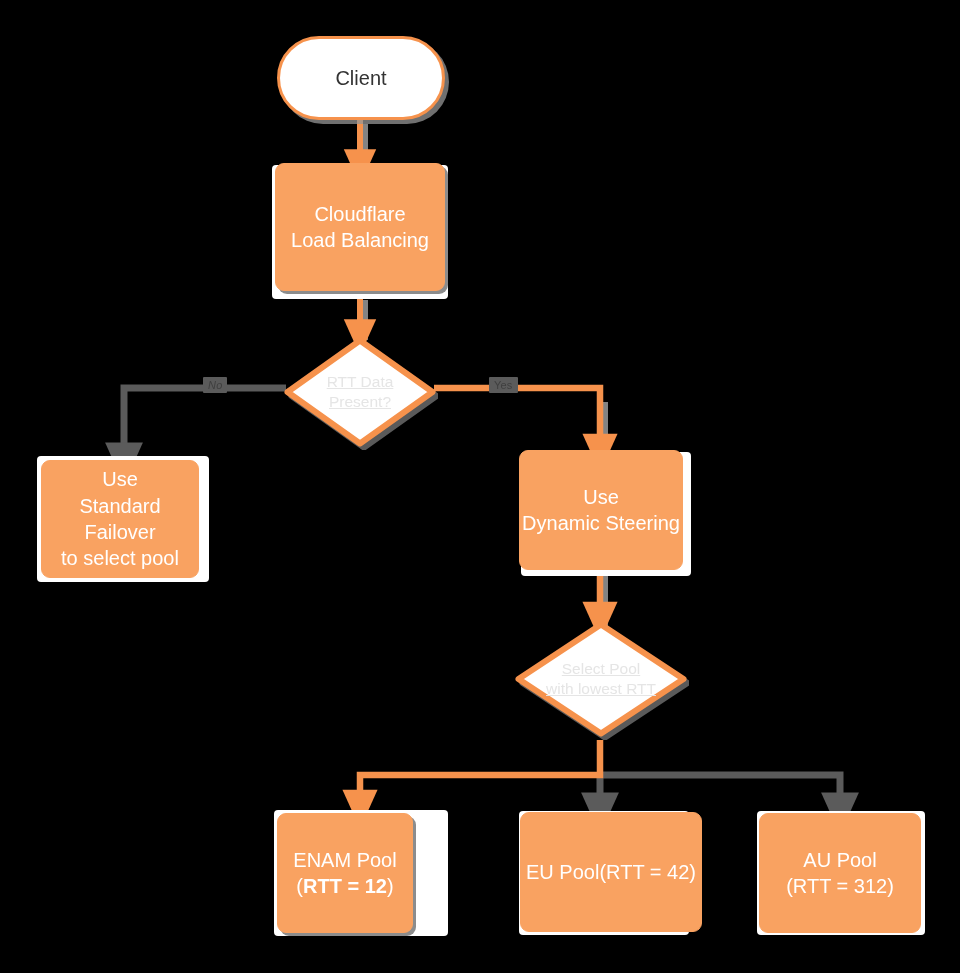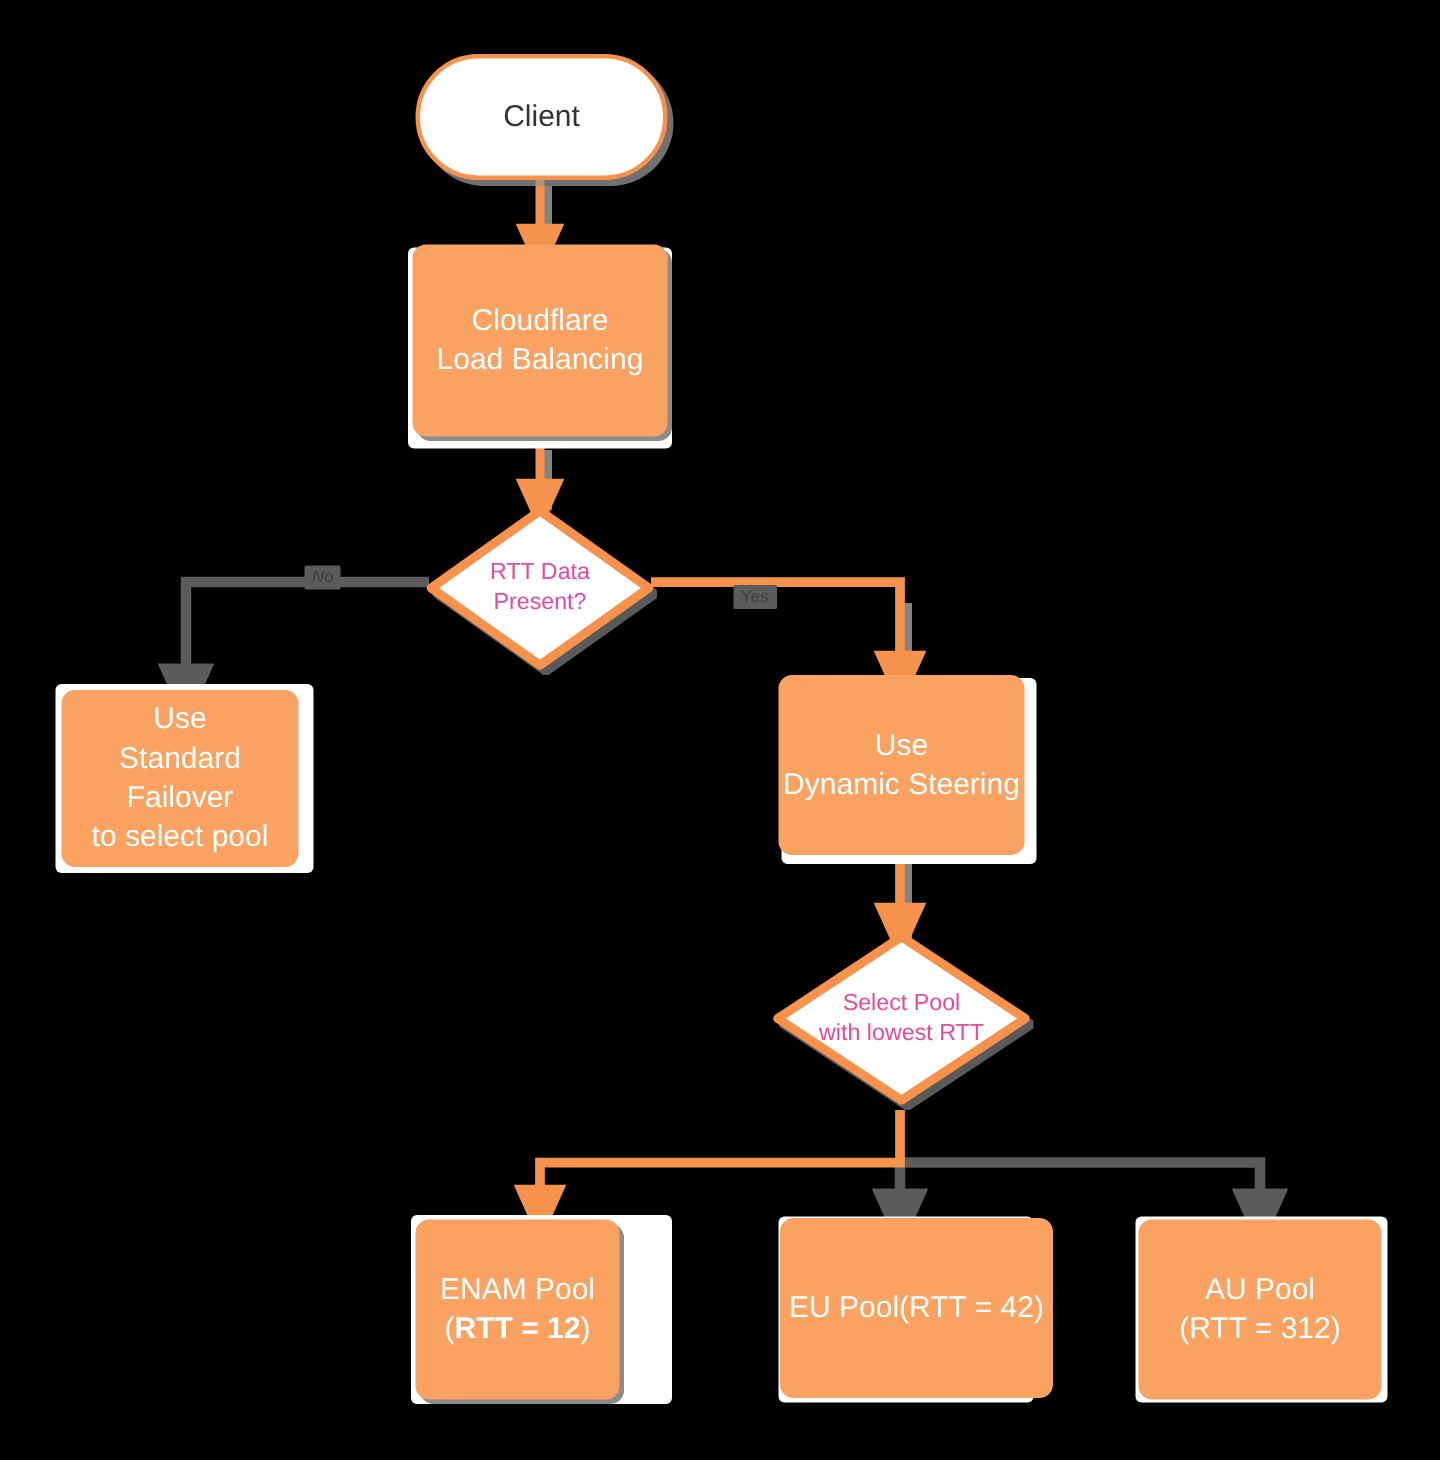--- a/index.html
+++ b/index.html
@@ -63,25 +63,26 @@
   .diamond-label {
     position: absolute;
     left: 0;
     top: 0;
     width: 100%;
     height: 100%;
     display: flex;
     align-items: center;
     justify-content: center;
     text-align: center;
-    color: #ec4899;
+    color: #e5e5e5;
     font-size: 15.5px;
     line-height: 1.32;
     z-index: 2;
     pointer-events: none;
+    text-decoration: underline;
   }
   .edge-label {
     position: absolute;
     background: #5b5b5b;
     color: #3f3f3f;
     font-size: 11px;
     padding: 2px 5px;
     border-radius: 1px;
     z-index: 6;
     line-height: 1.1;
@@ -122,21 +123,21 @@
     <path d="M360,296 L360,336" stroke="#F6924C" stroke-width="6" fill="none" marker-end="url(#arrow-orange)"></path>
 
     <path d="M434,388 L600,388 L600,452" stroke="#F6924C" stroke-width="6.5" fill="none" marker-end="url(#arrow-orange)"></path>
 
     <path d="M600,572 L600,620" stroke="#F6924C" stroke-width="6.5" fill="none" marker-end="url(#arrow-orange)"></path>
 
     <path d="M600,740 L600,775 L360,775 L360,808" stroke="#F6924C" stroke-width="6.5" fill="none" marker-end="url(#arrow-orange)"></path>
   </svg>
 
   <div class="edge-label" style="left:203px; top:377px;font-style:italic;">No</div>
-  <div class="edge-label" style="left:489px; top:390px;">Yes</div>
+  <div class="edge-label" style="left:489px; top:377px;">Yes</div>
 
   <div class="node node-white-stadium" style="left:277px; top:36px; width:168px; height:84px;">
     <span>Client</span>
   </div>
 
   <div class="plate" style="left:272px; top:165px; width:176px; height:134px;"></div>
   <div class="node node-fill" style="left:275px; top:163px; width:170px; height:128px; flex-direction:column;">
     <span>Cloudflare</span>
     <span>Load Balancing</span>
   </div>

